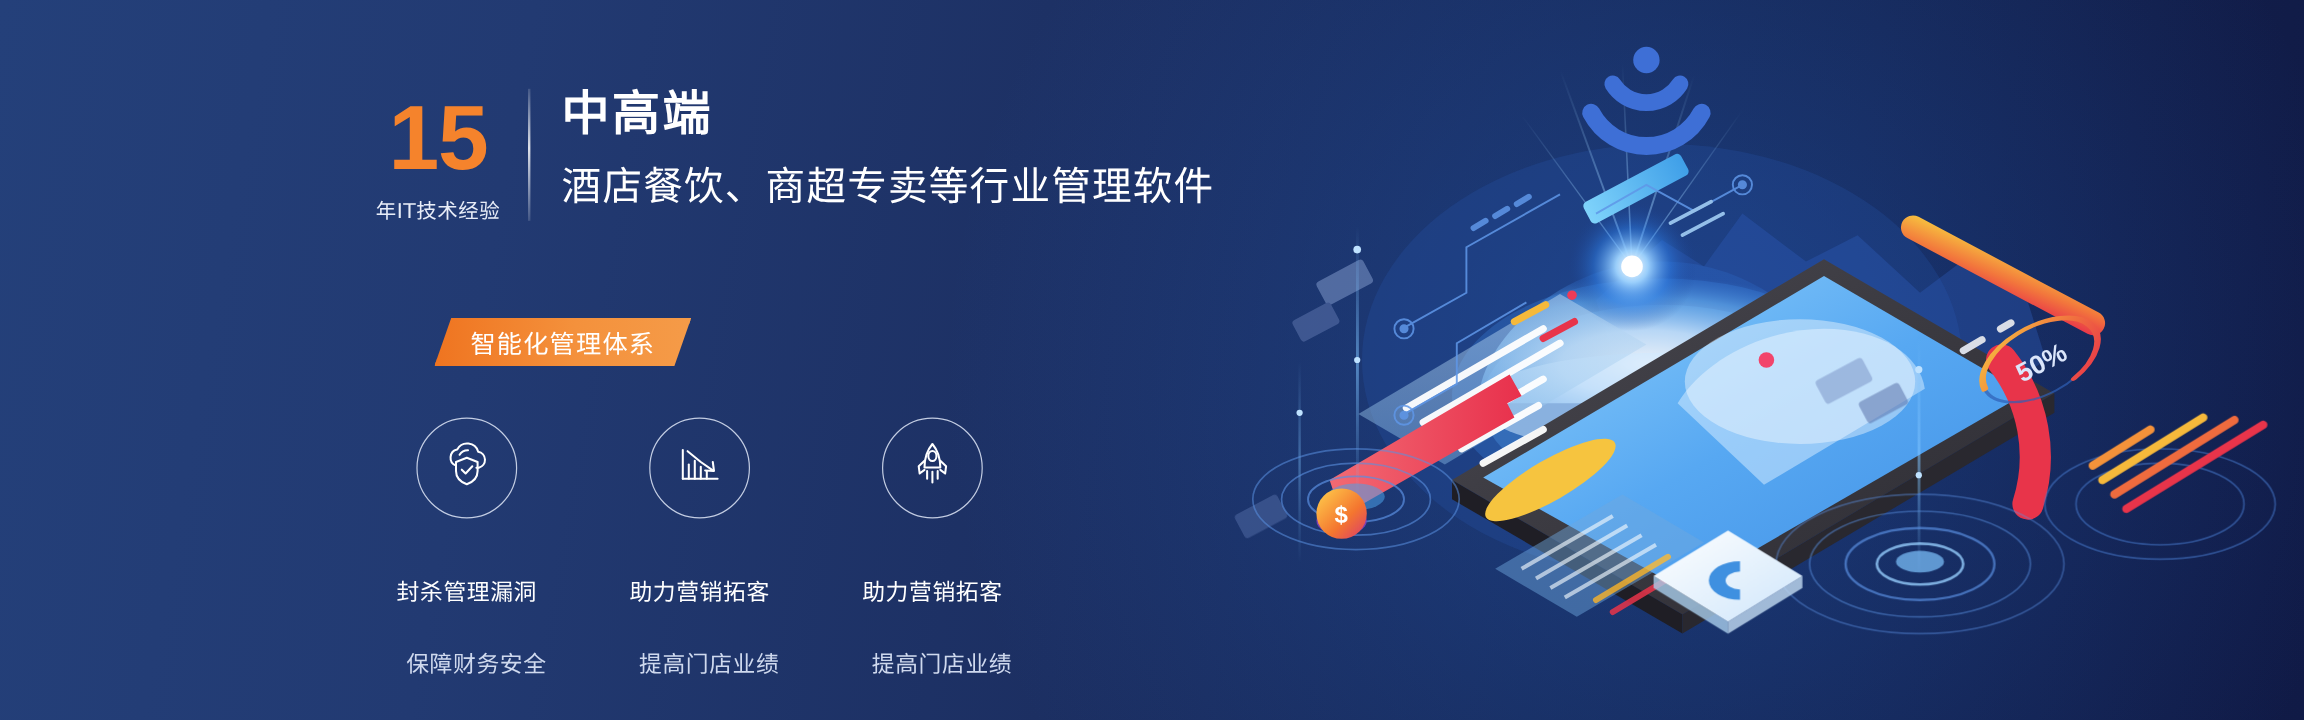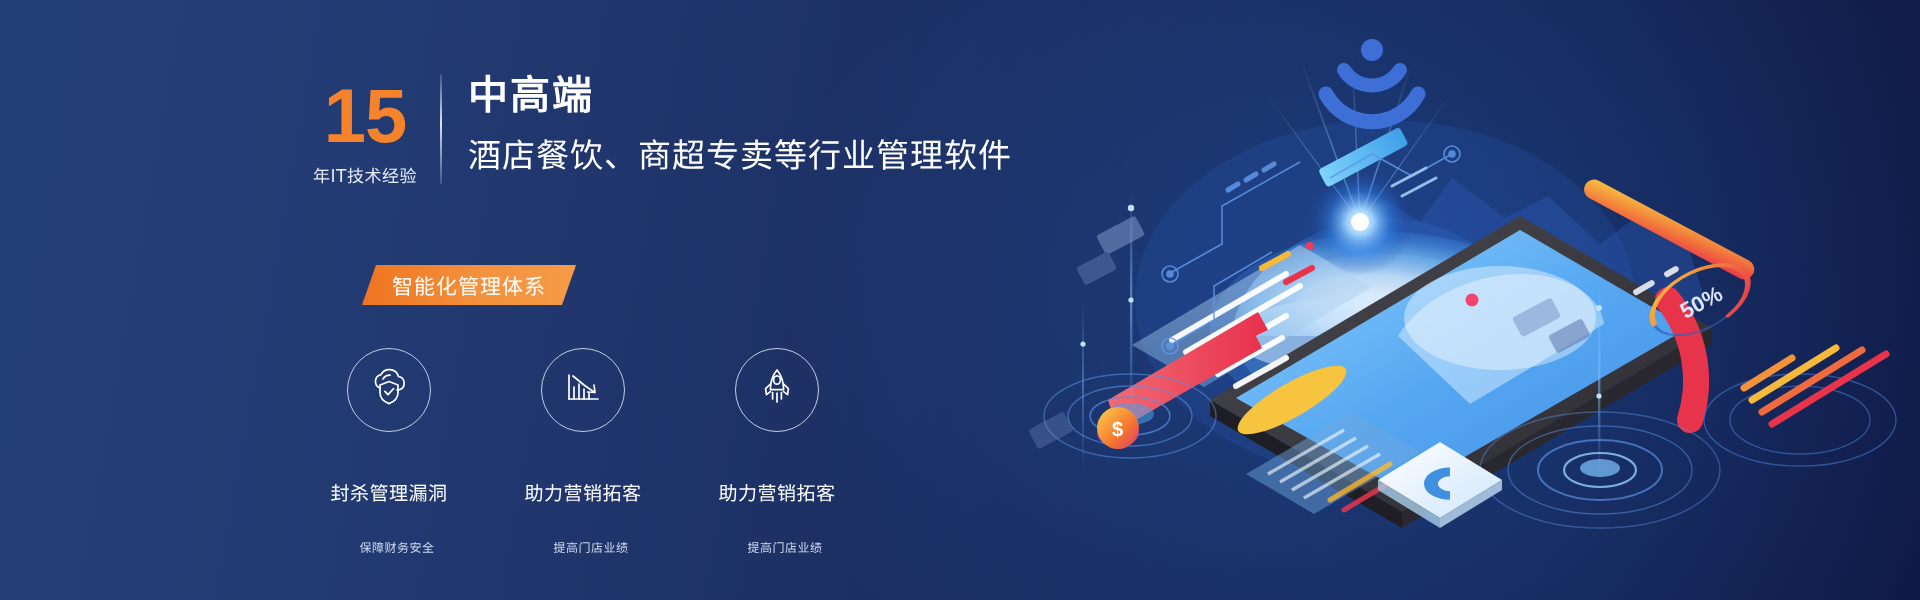--- a/index.html
+++ b/index.html
@@ -72,21 +72,21 @@
   .feature-circle{
     width:82px;height:82px;border-radius:50%;
     border:1.4px solid rgba(230,238,252,.82);
     display:flex;align-items:center;justify-content:center;
   }
   .feature-title{
     margin-top:22px;font-size:19px;color:#ffffff;white-space:nowrap;letter-spacing:.5px;
     font-family:"DejaVu Sans","Liberation Sans",sans-serif;
   }
   .feature-sub{
-    margin-top:9px;font-size:12px;color:#cfd9ee;white-space:nowrap;letter-spacing:.5px;
+    margin-top:9px;font-size:19px;color:#cfd9ee;white-space:nowrap;letter-spacing:.5px;
     font-family:Liberation Serif, serif;
     margin-left:16px;
   }
 
   
   #illustration{position:absolute;left:1000px;top:0;width:920px;height:600px;}
   #illustration svg{display:block;}
 
   .pct-label{
     font-family:"Liberation Sans",sans-serif;font-size:22px;font-weight:bold;fill:#dbe6fb;

